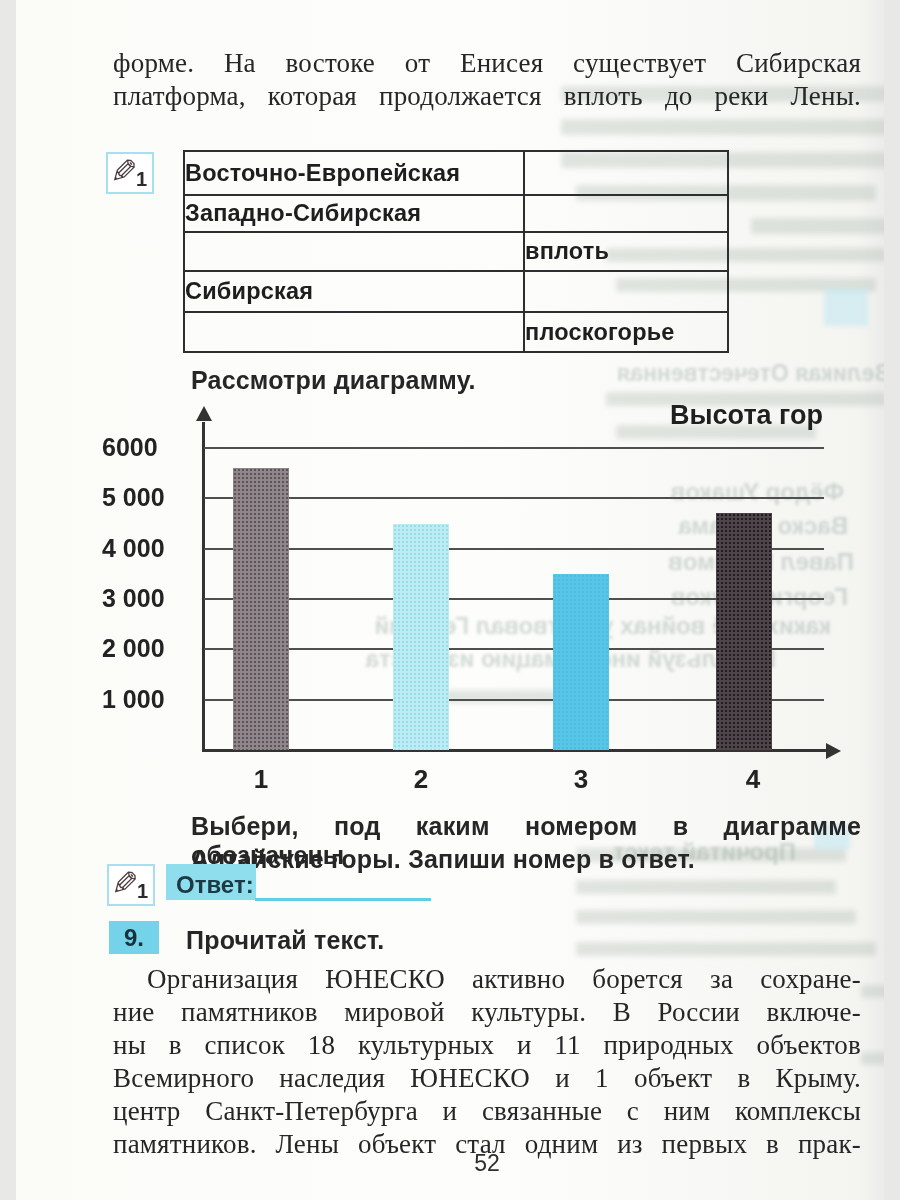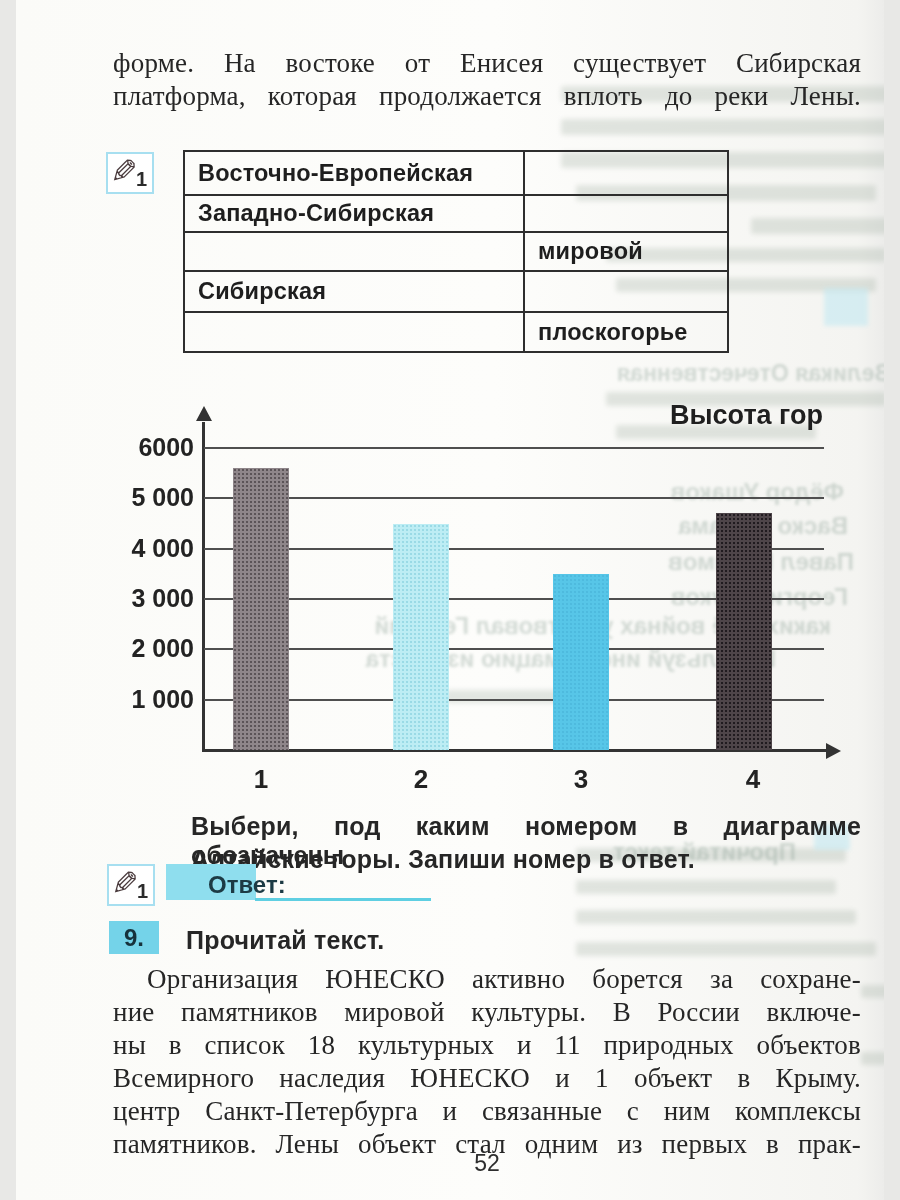--- a/index.html
+++ b/index.html
@@ -31,42 +31,42 @@
   }
   .pencil-num{position:absolute;right:5px;bottom:1px;font-weight:700;font-size:20px;color:#2b2b2b;}
   
   .ptable{
     position:absolute;left:167px;top:150px;width:546px;height:203px;
     border:2px solid #2e2e2e;box-sizing:border-box;background:transparent;
     display:grid;grid-template-columns:338px 1fr;grid-template-rows:42px 37px 39px 41px 1fr;
   }
   .ptable .cell{
     box-sizing:border-box;display:flex;align-items:center;
-    padding-left:13px;font-weight:700;font-size:23.5px;color:#1e1e1e;letter-spacing:.2px;
+    font-weight:700;font-size:23.5px;color:#1e1e1e;letter-spacing:.2px;
   }
   .ptable .cell.bl{border-left:2px solid #2e2e2e;}
   .ptable .cell.bt{border-top:2px solid #2e2e2e;}
   .ptable .cell.low{align-items:flex-end;padding-bottom:5px;}
   
   .gridline{position:absolute;height:2px;background:#4f4f4f;}
-  .ytick{position:absolute;width:92px;text-align:right;font-weight:700;font-size:25px;color:#232323;}
+  .ytick{position:absolute;width:92px;font-weight:700;font-size:25px;color:#232323;}
   .bar{position:absolute;width:56px;}
   .bar.b0{background-image:radial-gradient(rgba(74,66,70,.75) 1px,transparent 1.4px);background-size:4px 4px;}
   .bar.b1{background-image:radial-gradient(rgba(120,200,215,.5) 1px,transparent 1.4px);background-size:4px 4px;}
   .bar.b2{background-image:radial-gradient(rgba(60,165,205,.35) 1px,transparent 1.4px);background-size:4px 4px;}
   .bar.b3{background-image:radial-gradient(rgba(20,16,20,.8) 1px,transparent 1.4px);background-size:4px 4px;}
   .xtick{position:absolute;width:56px;text-align:center;font-weight:700;font-size:26px;color:#232323;}
   .axis-v{position:absolute;width:3px;background:#333;}
   .axis-h{position:absolute;height:3px;background:#333;}
   .arrow-up{position:absolute;width:0;height:0;border-left:8px solid transparent;border-right:8px solid transparent;border-bottom:15px solid #333;}
   .arrow-right{position:absolute;width:0;height:0;border-top:8px solid transparent;border-bottom:8px solid transparent;border-left:15px solid #333;}
   .chart-title{position:absolute;text-align:right;font-weight:700;font-size:27px;color:#1f1f1f;}
   
   .answer-hl{position:absolute;background:#8fdeee;}
-  .answer-label{position:absolute;font-weight:700;font-size:24px;color:#1c3a44;margin-left:32px;}
+  .answer-label{position:absolute;font-weight:700;font-size:24px;color:#1c3a44;}
   .answer-line{position:absolute;height:3px;background:#5fcfe2;}
   .badge9{position:absolute;background:#74d3e9;display:flex;align-items:center;justify-content:center;
     font-weight:700;font-size:24px;color:#16323c;}
   .page-num{position:absolute;left:97px;width:748px;text-align:center;font-size:23px;color:#2e2e2e;font-family:"Liberation Sans",sans-serif;}
   
   .bleed-word{position:absolute;transform:scaleX(-1);filter:blur(1.5px);opacity:.38;color:#8fa398;
     font-weight:700;white-space:nowrap;}
   .bleed-smudge{position:absolute;background:#a9b6aa;filter:blur(2.5px);opacity:.32;border-radius:3px;}
   .bleed-cyan{position:absolute;background:#bfe8f2;filter:blur(2px);opacity:.55;}
 </style>
@@ -114,27 +114,28 @@
     <span class="pencil-glyph">✎</span>
     <span class="pencil-num">1</span>
   </div>
 
   <div class="ptable" id="ptable">
       <div class="cell">Восточно-Европейская</div>
       <div class="cell bl"></div>
       <div class="cell bt">Западно-Сибирская</div>
       <div class="cell bl bt"></div>
       <div class="cell bt"></div>
-      <div class="cell bl bt low">мировой</div>
+      <div class="cell bl bt low">вплоть</div>
       <div class="cell bt">Сибирская</div>
       <div class="cell bl bt"></div>
       <div class="cell bt"></div>
       <div class="cell bl bt low">плоскогорье</div>
     </div>
 
+  <div class="abs instr" style="left:175px;top:366px;">Рассмотри диаграмму.</div>
 
   <div class="abs" id="chart" style="left:0;top:0;width:900px;height:1200px;">
     <div class="chart-title" style="left:187px;top:400px;width:620px;">Высота гор</div>
     <div class="axis-v" style="left:186px;top:422px;height:330px;"></div>
     <div class="arrow-up" style="left:179.5px;top:406px;"></div>
     <div class="axis-h" style="left:186px;top:749px;width:626px;"></div>
     <div class="arrow-right" style="left:810px;top:742.5px;"></div>
   <div class="gridline" style="left: 188px; top: 447.02px; width: 620px;"></div>
       <div class="ytick" style="left: 86px; top: 433.02px;">6000</div>
       <div class="gridline" style="left: 188px; top: 497.35px; width: 620px;"></div>

